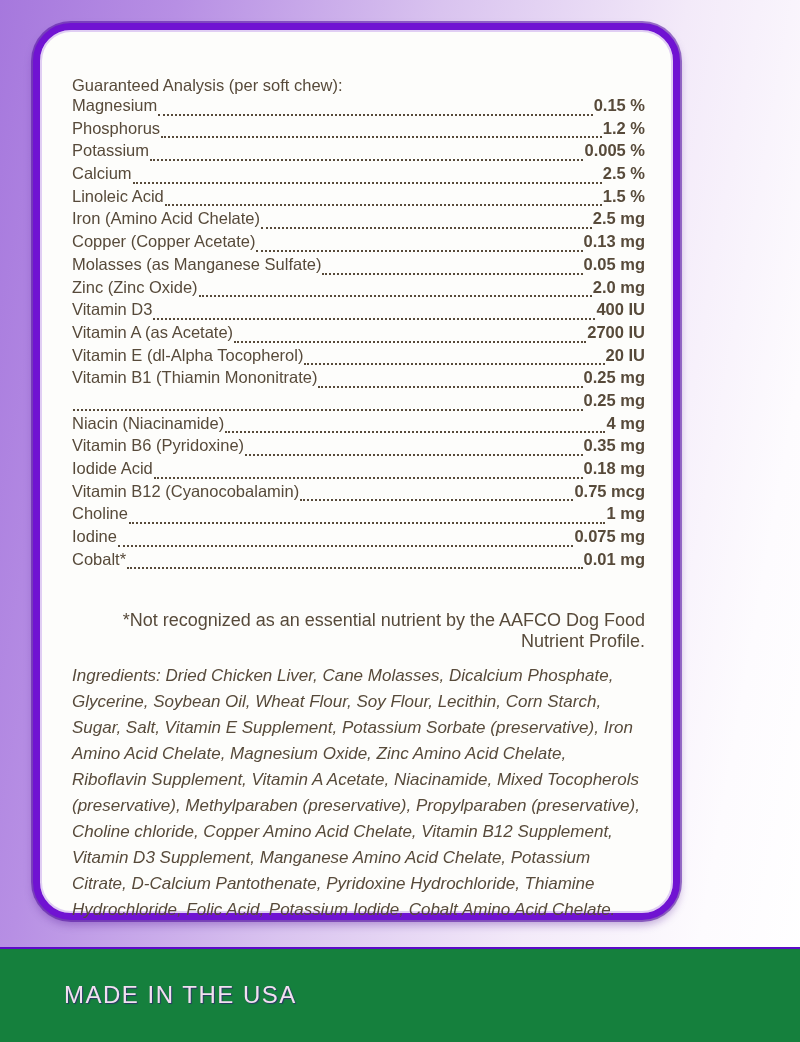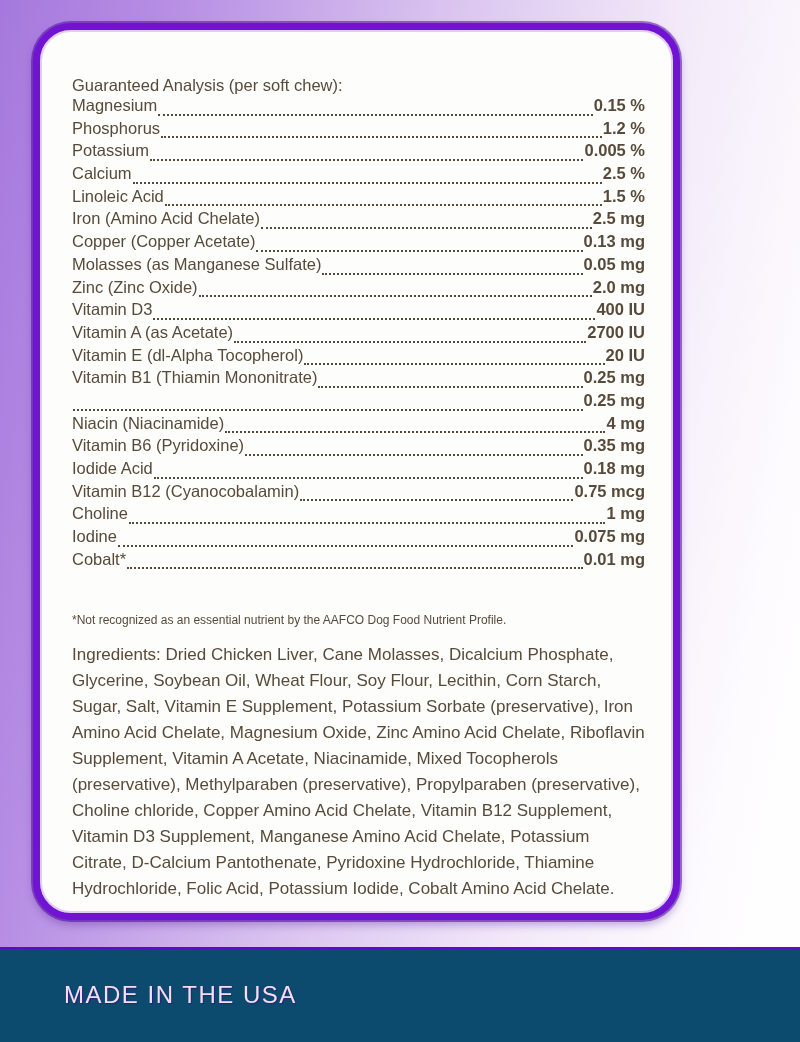--- a/index.html
+++ b/index.html
@@ -49,36 +49,38 @@
   .ga-row .dots {
     flex: 1 1 auto;
     min-width: 8px;
     border-bottom: 2px dotted #574a3a;
     margin: 0 1px 3px 1px;
     align-self: flex-end;
   }
   .ga-row .nvalue { flex: 0 0 auto; font-weight: bold; }
   .footnote {
     margin-top: 38px;
-    font-size: 12px;
+    font-size: 18px;
     line-height: 21px;
+    text-align: right;
   }
   .ingredients {
     margin-top: 11px;
     font-size: 17px;
     line-height: 26px;
     text-align: left;
+    font-style: italic;
   }
   .footer-band {
     position: absolute;
     left: 0;
     top: 947px;
     width: 800px;
     height: 95px;
-    background: #0c4a6e;
+    background: #15803d;
     border-top: 2px solid #5c0bc8;
     box-sizing: border-box;
   }
   .footer-band .made-in {
     position: absolute;
     left: 64px;
     top: 32px;
     color: #f2dff1;
     font-size: 24px;
     letter-spacing: 1.5px;

